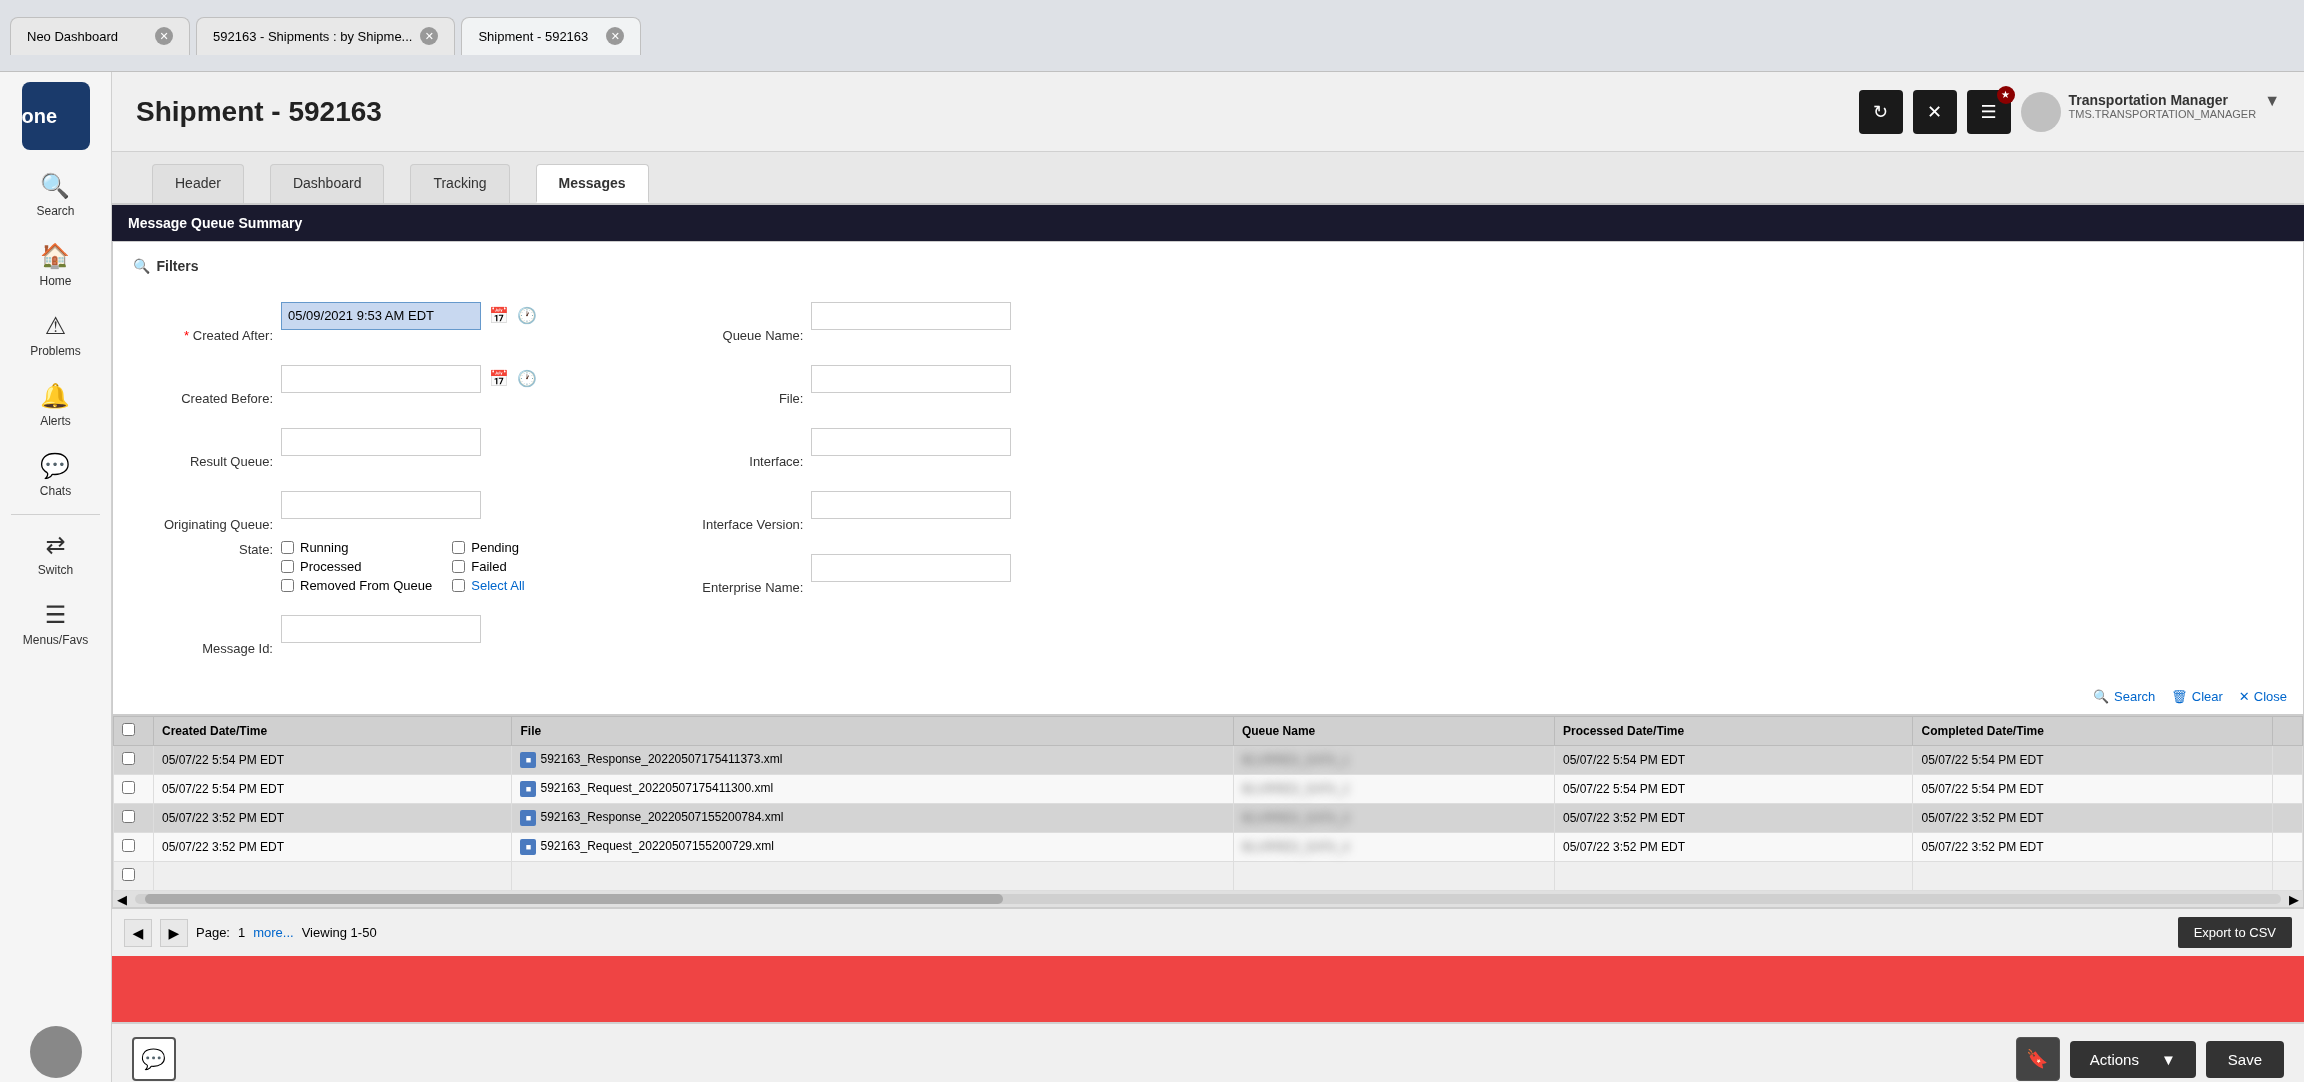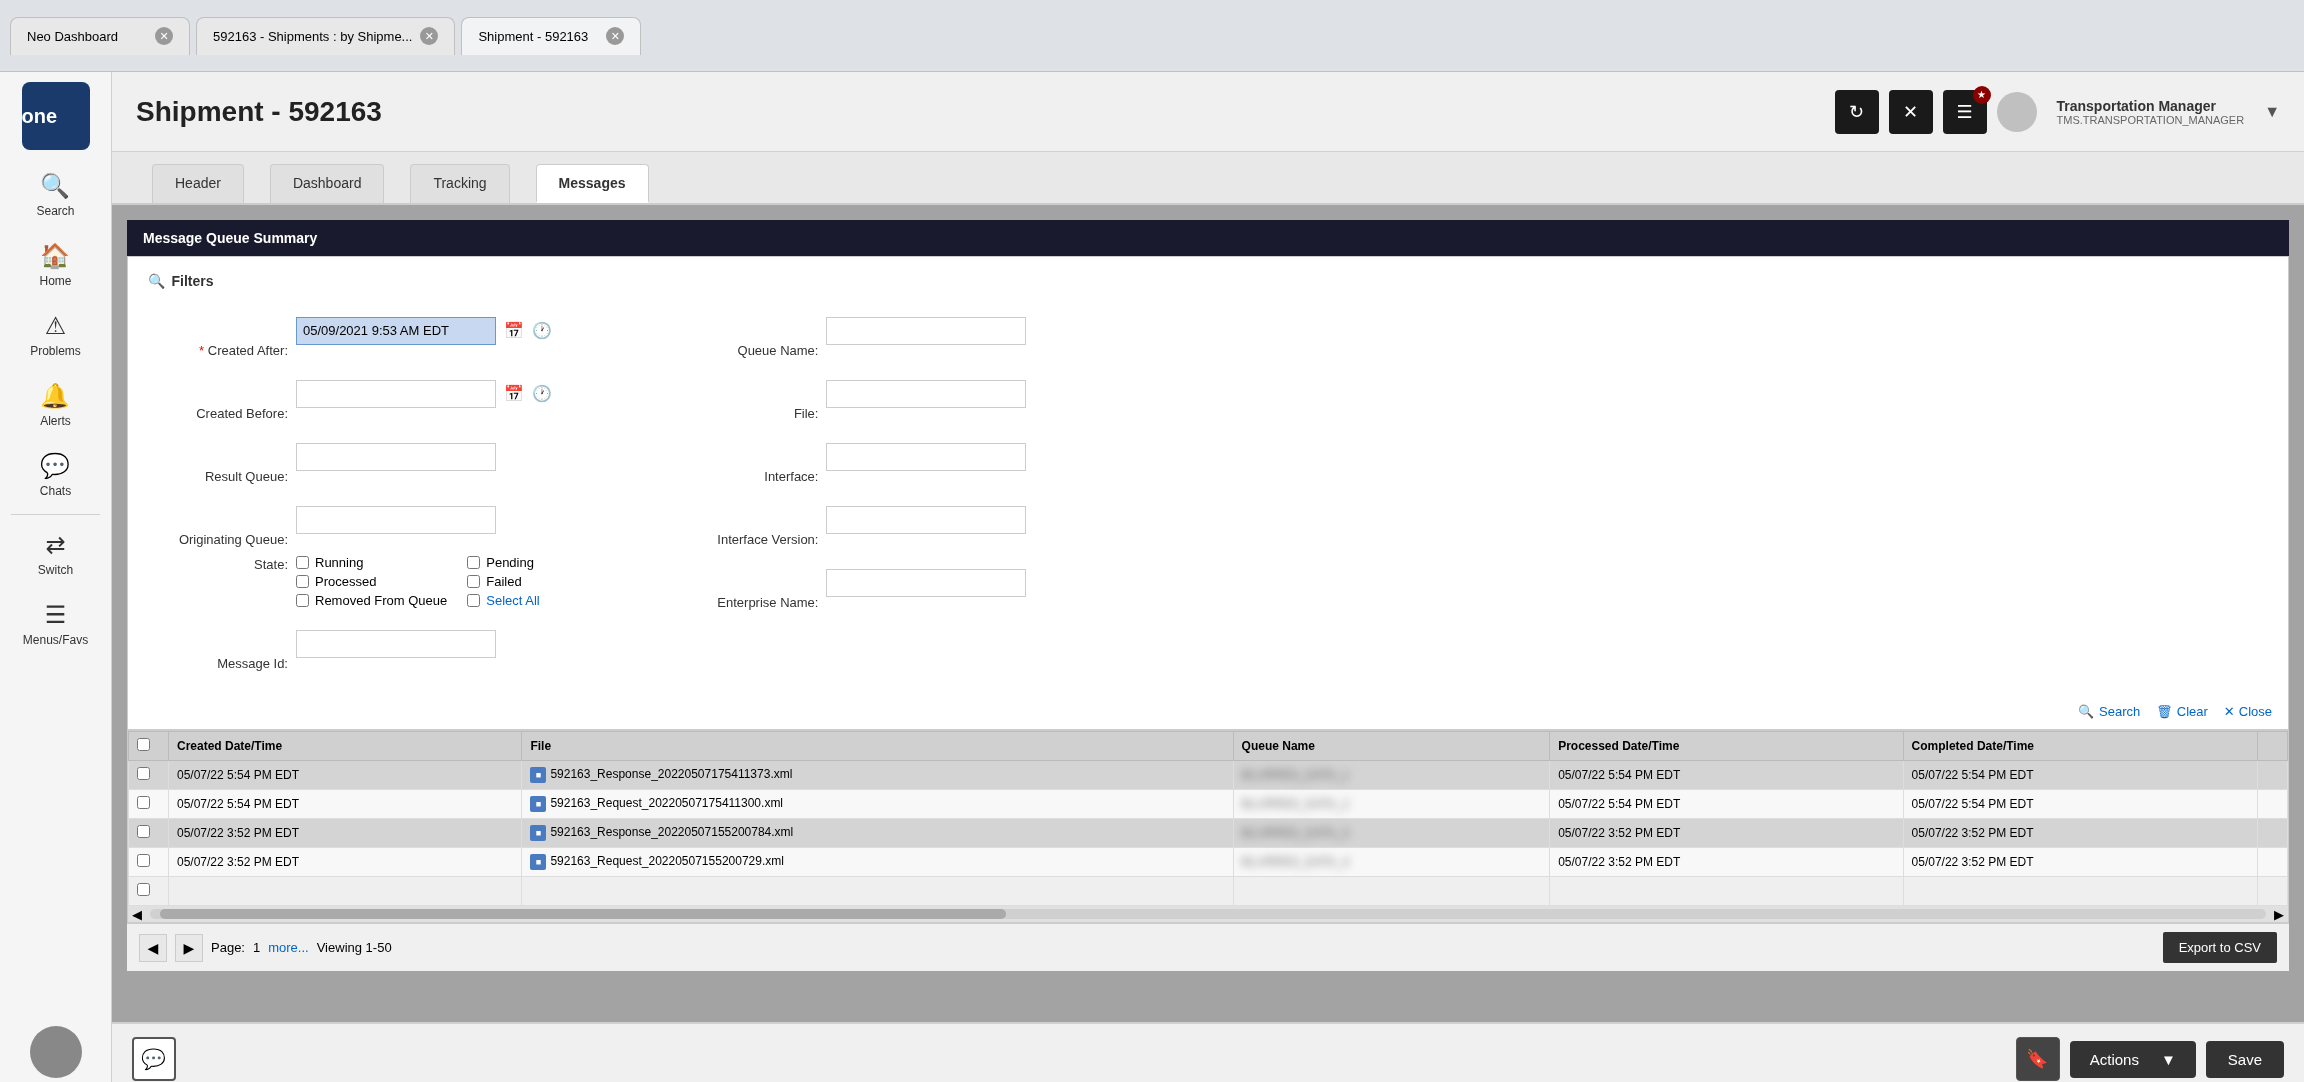--- a/index.html
+++ b/index.html
@@ -157,22 +157,21 @@
       background: #8b0000;
       border-radius: 50%;
       display: flex;
       align-items: center;
       justify-content: center;
       font-size: 10px;
       color: white;
     }
     .user-info {
       display: flex;
-      align-items: center;
-      gap: 20px;
+      gap: 8px;
       cursor: pointer;
     }
     .avatar {
       width: 40px;
       height: 40px;
       border-radius: 50%;
       background: #c0c0c0;
     }
     .user-text { display: flex; flex-direction: column; }
     .user-name { font-size: 14px; font-weight: bold; color: #333; }
@@ -200,22 +199,22 @@
     .content-tab.active {
       background: #fff;
       border-bottom: 2px solid #fff;
       font-weight: 600;
     }
 
     
     .content-area {
       flex: 1;
       overflow: auto;
-      padding: 15px;
-      background: #a3a3a3;
+      padding: 0;
+      background: #ef4444;
     }
 
     
     .section-header {
       background: #1a1a2e;
       color: white;
       padding: 10px 16px;
       font-size: 14px;
       font-weight: bold;
     }

